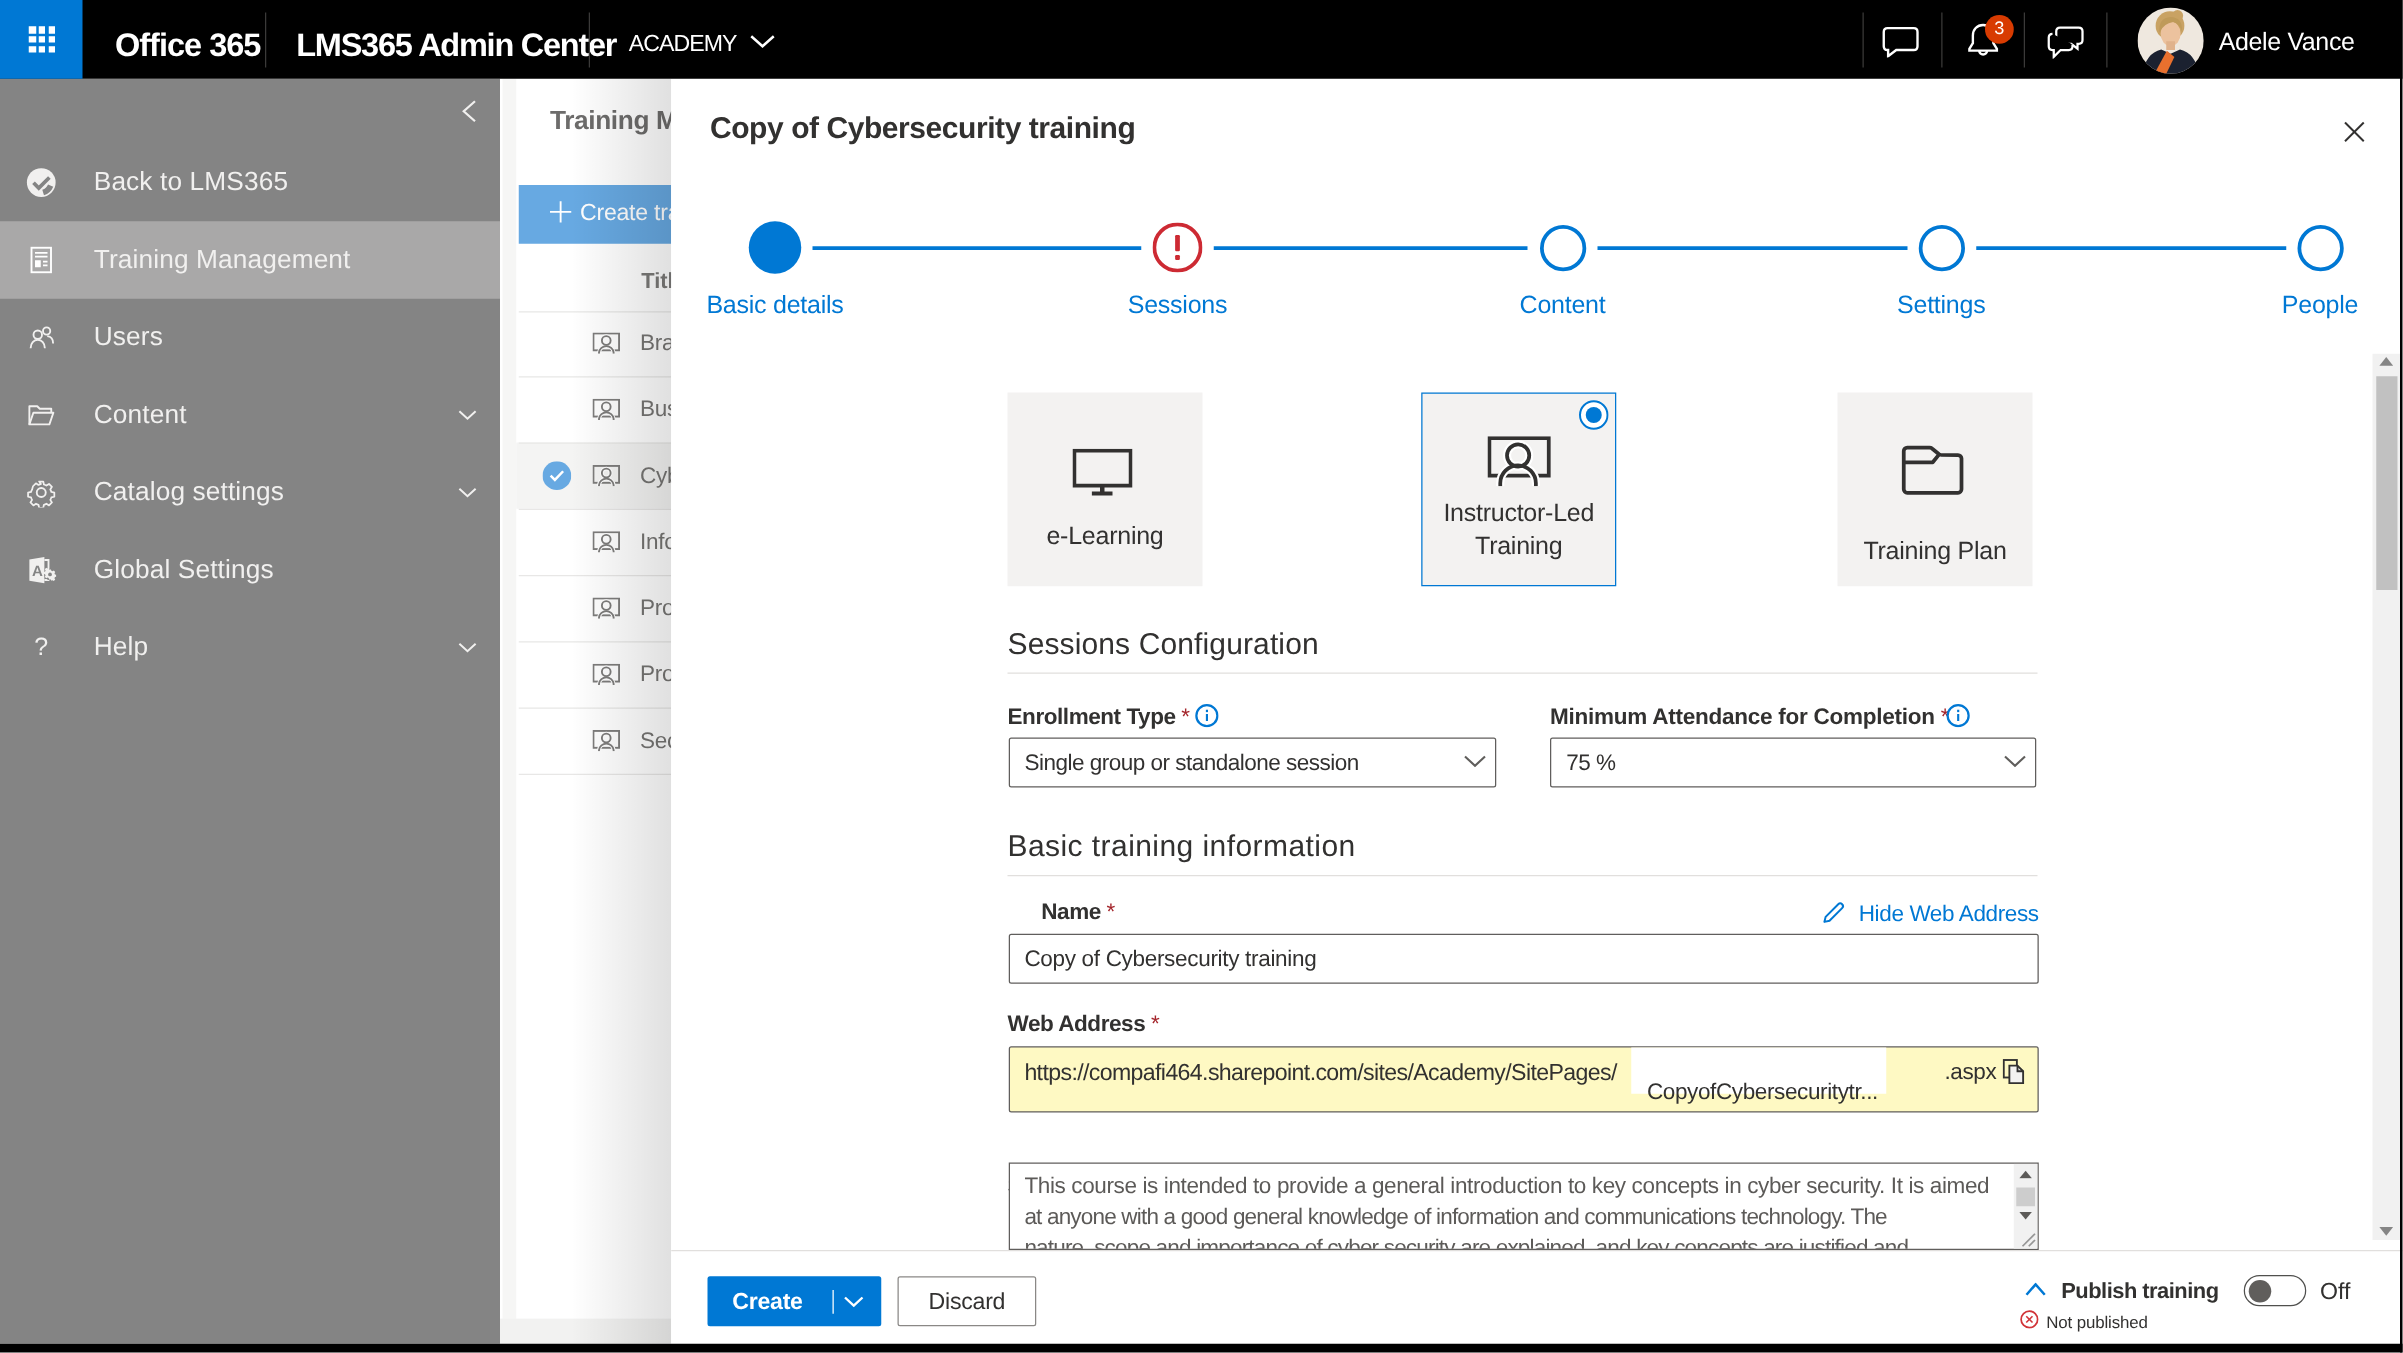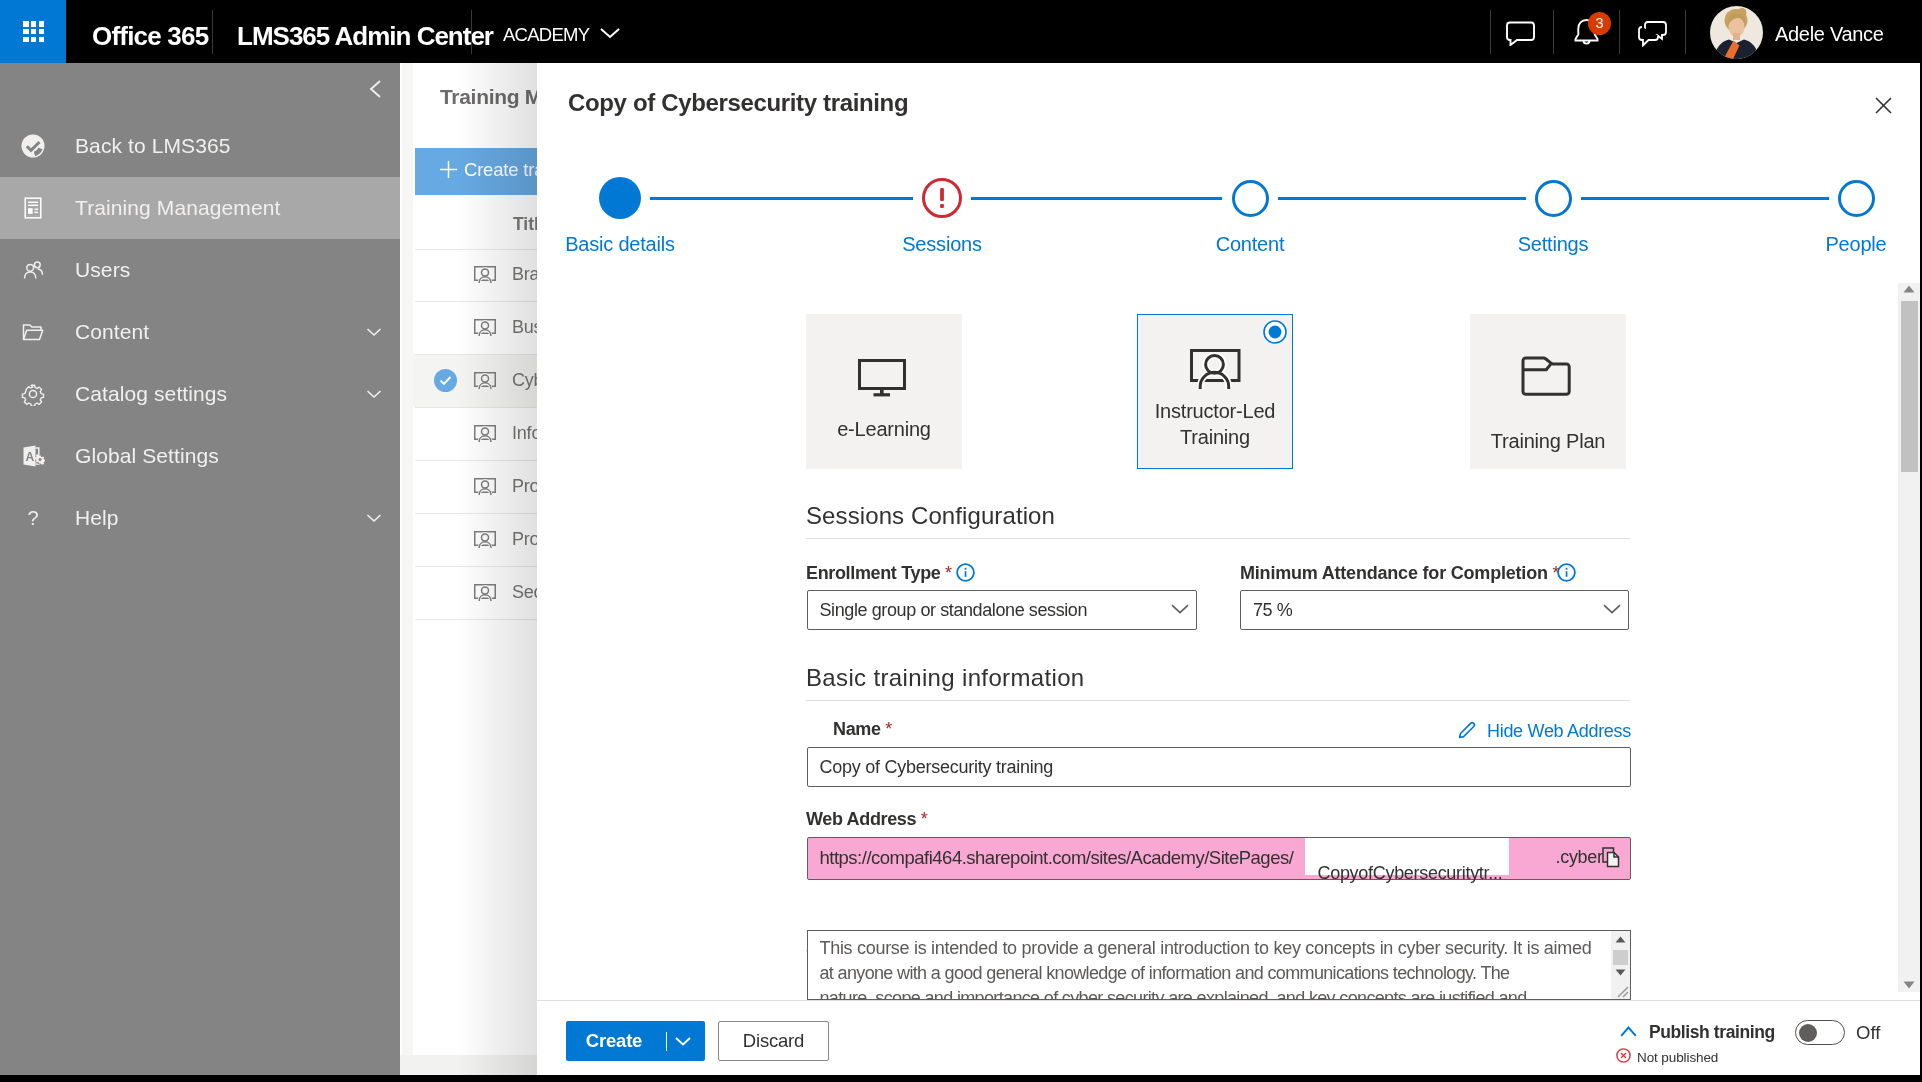--- a/index.html
+++ b/index.html
@@ -390,25 +390,25 @@
   <div class="secline" style="top:637px;"></div>
   <div class="flabel" style="left:269px; top:656px;margin-left:27px;">Name <span class="req">*</span></div>
   <svg class="abs" style="left:920px; top:657px;" width="20" height="20" viewBox="0 0 20 20">
     <path d="M2.5 17.5 l1-4 L13.6 3.4 a2.2 2.2 0 0 1 3.1 0 a2.2 2.2 0 0 1 0 3.1 L6.6 16.6 l-4.1 0.9 Z" fill="none" stroke="#0078d4" stroke-width="1.6" stroke-linejoin="round"></path>
   </svg>
   <div class="ftext" style="left:950px; top:658px; color:#0078d4; font-size:18px;">Hide Web Address</div>
   <div class="combo" style="left:269.5px; top:684px; width:824px;">
     <div class="ctext" style="letter-spacing:-0.25px;">Copy of Cybersecurity training</div>
   </div>
   <div class="flabel" style="left:269px; top:746px;">Web Address <span class="req">*</span></div>
-  <div class="abs" style="left:269.5px; top:774px; width:824px; height:43px; border:1px solid #605e5c; border-radius:2px; background:#f9a8d4;text-align:right;">
+  <div class="abs" style="left:269.5px; top:774px; width:824px; height:53px; border:1px solid #605e5c; border-radius:2px; background:#fef9c3;text-align:right;">
     <div class="abs" style="left:497px; top:0; width:204px; height:37px; background:#fff;"></div>
     <div class="ftext" style="left:12px; top:9px; font-size:18.5px; letter-spacing:-0.5px;">https://compafi464.sharepoint.com/sites/Academy/SitePages/</div>
     <div class="ftext" style="left:510px; top:25px; font-size:18px;">CopyofCybersecuritytr...</div>
-    <div class="ftext" style="left:748px; top:9px; font-size:18px;">.cyber</div>
+    <div class="ftext" style="left:748px; top:9px; font-size:18px;">.aspx</div>
     <svg class="abs" style="left:794px; top:9px;" width="18" height="21" viewBox="0 0 18 21">
       <rect x="1" y="1" width="10.5" height="14" fill="none" stroke="#323130" stroke-width="1.5"></rect>
       <path d="M5.5 5.5 H12 l4.5 4.5 V19.5 H5.5 Z" fill="#f3f2f1" stroke="#323130" stroke-width="1.5"></path>
       <path d="M12 5.5 V10 h4.5" fill="none" stroke="#323130" stroke-width="1.5"></path>
     </svg>
   </div>
   <div class="flabel" style="left:269px; top:875px;">Short Description <span class="req">*</span></div>
   <div class="abs" style="left:269.5px; top:867px; width:824px; height:70px; border:1px solid #605e5c; background:#fff; overflow:hidden;">
     <div class="ftext" style="left:12px; top:4.5px; color:#5c5a58; font-size:18px; line-height:25px; white-space:nowrap;">
       <div style="letter-spacing:-0.3px;">This course is intended to provide a general introduction to key concepts in cyber security. It is aimed</div>

